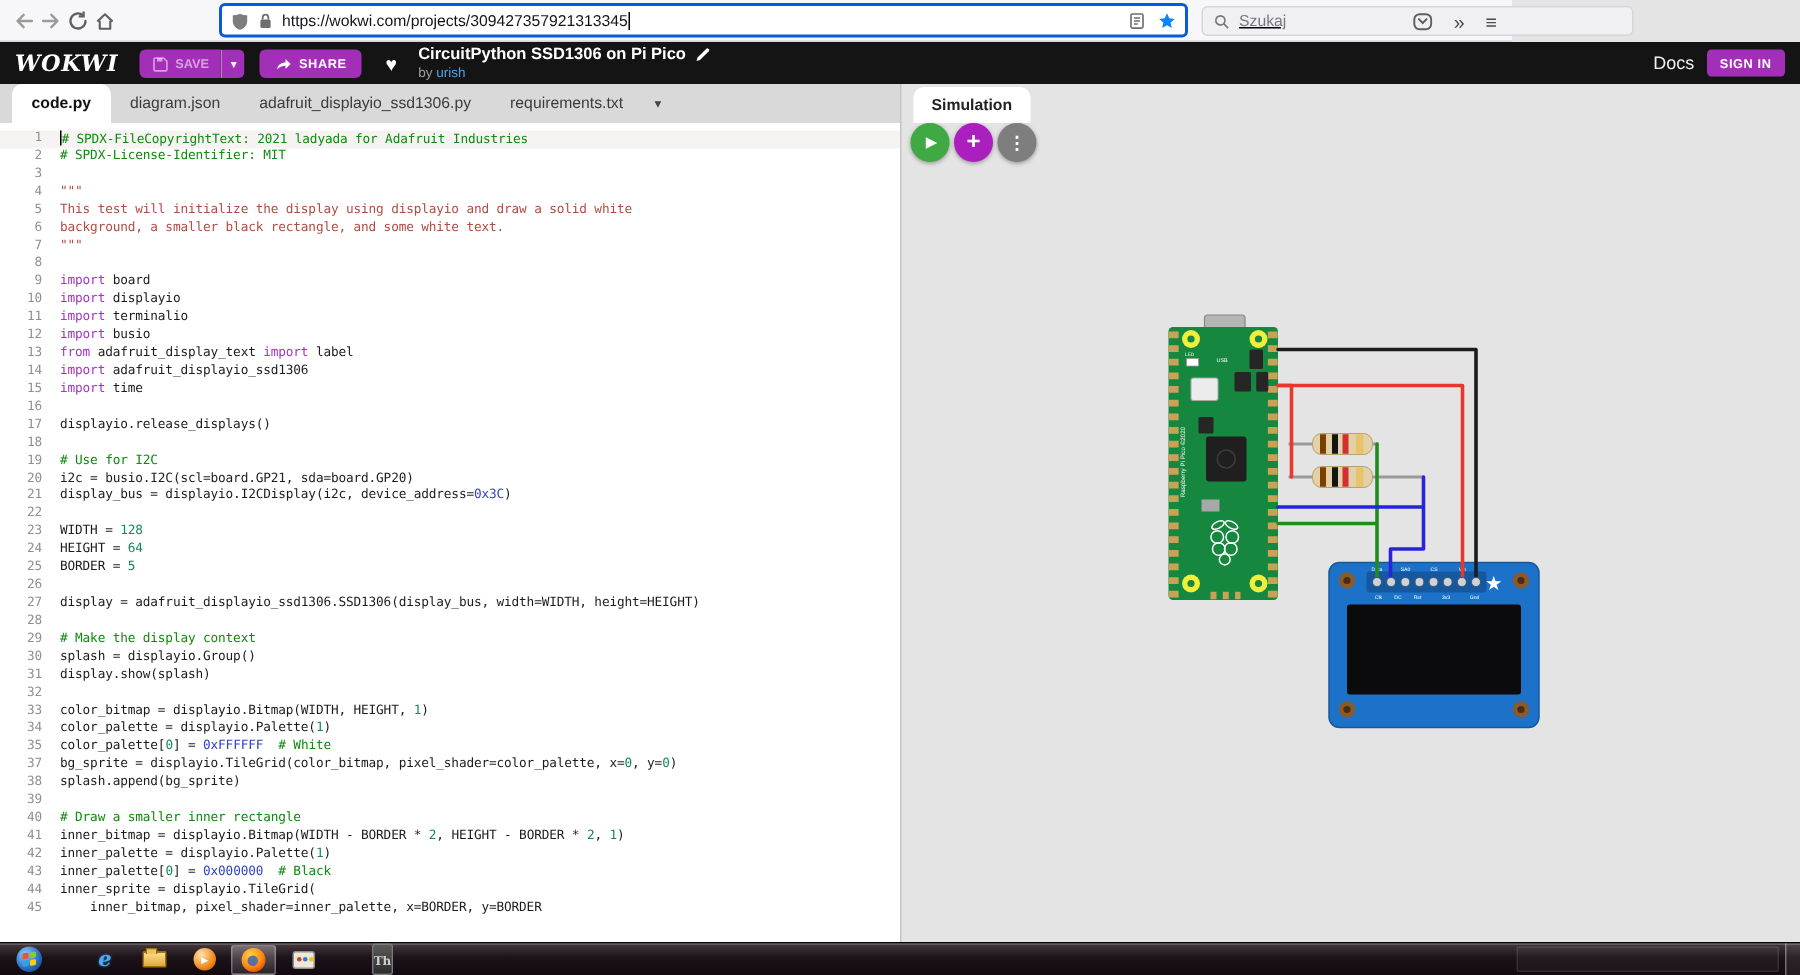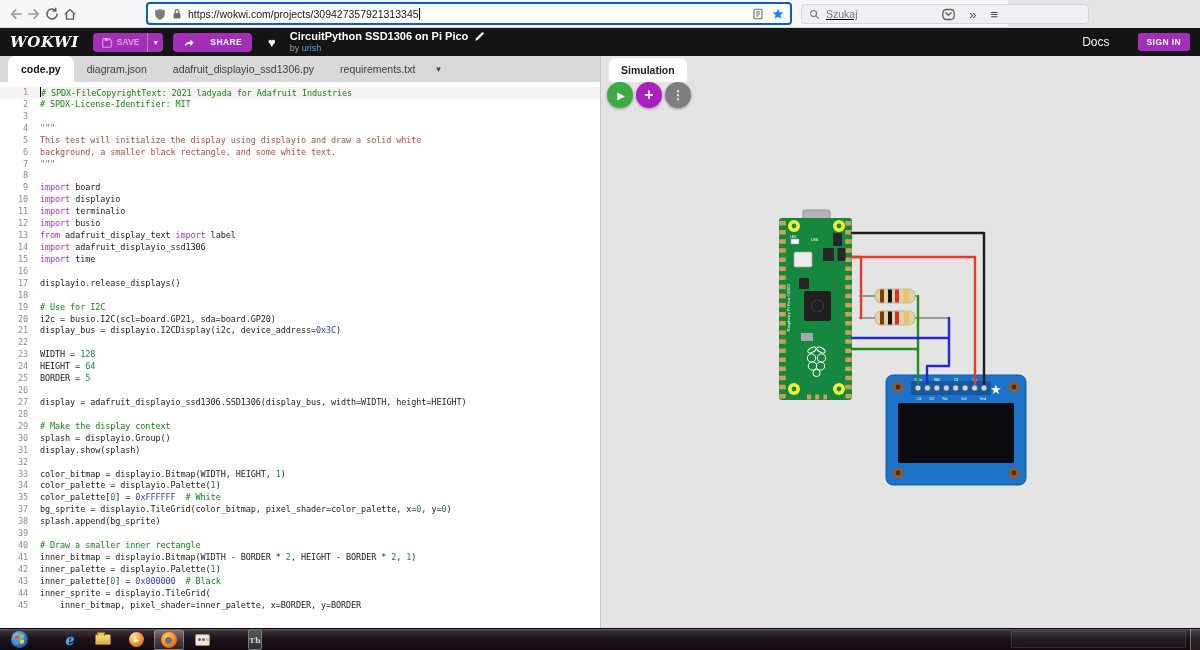--- a/index.html
+++ b/index.html
@@ -19,27 +19,27 @@
   .chrome-right{position:absolute;right:10px;top:0;height:28px;display:flex;align-items:center;gap:14px;color:#4a4a4f;}
   .glyphbtn{font-size:13px;line-height:1;color:#4a4a4f;}
 
   
   .wheader{position:absolute;top:28px;left:0;width:1200px;height:28px;background:#141414;display:flex;align-items:center;color:#fff;}
   .wlogo{font-family:"DejaVu Serif",serif;font-style:italic;font-weight:bold;font-size:15px;letter-spacing:.5px;margin:0 14px 0 10px;}
   .pbtn{background:#A32EB8;border-radius:4px;height:19px;display:flex;align-items:center;color:#fff;font-size:8.5px;font-weight:bold;letter-spacing:.4px;}
   .savegrp{display:flex;height:19px;}
   .save-main{padding:0 8px;display:flex;align-items:center;gap:5px;border-radius:4px 0 0 4px;background:#A32EB8;color:rgba(255,255,255,.55);font-size:8.5px;font-weight:bold;}
   .save-caret{width:16px;display:flex;align-items:center;justify-content:center;background:#A32EB8;border-left:1px solid rgba(255,255,255,.35);border-radius:0 4px 4px 0;font-size:8px;}
-  .sharebtn{margin-left:10px;padding:0 10px;gap:16px;}
+  .sharebtn{margin-left:10px;padding:0 10px;gap:5px;}
   .hearticon{margin:0 14px 0 16px;font-size:13px;color:#fff;}
   .ptitle{display:flex;flex-direction:column;line-height:12px;}
   .ptitle .t1{font-size:11px;font-weight:bold;display:flex;align-items:center;gap:6px;}
   .ptitle .t2{font-size:9px;color:#9e9e9e;}
   .ptitle .t2 a{color:#4fa3e3;text-decoration:none;}
-  .wh-right{margin-left:auto;display:flex;align-items:center;gap:28px;margin-right:10px;}
+  .wh-right{margin-left:auto;display:flex;align-items:center;gap:8px;margin-right:10px;}
   .docs{font-size:12px;color:#f0f0f0;}
   .signin{padding:0 9px;height:18px;border-radius:3px;}
 
   
   .main{position:absolute;top:56px;left:0;width:1200px;height:572px;}
   .editor-pane{position:absolute;left:0;top:0;width:692px;height:572px;background:#fff;}
   .ftabs{position:absolute;top:0;left:0;width:600px;height:26px;background:#d9d9d9;display:flex;align-items:stretch;padding-left:8px;}
   .ftab{padding:0 13px;font-size:10.5px;color:#3c3c3c;display:flex;align-items:center;}
   .ftab.active{background:#fff;border-radius:7px 7px 0 0;color:#111;font-weight:bold;}
   .ftab-more{display:flex;align-items:center;padding:0 8px;font-size:9px;color:#444;}

